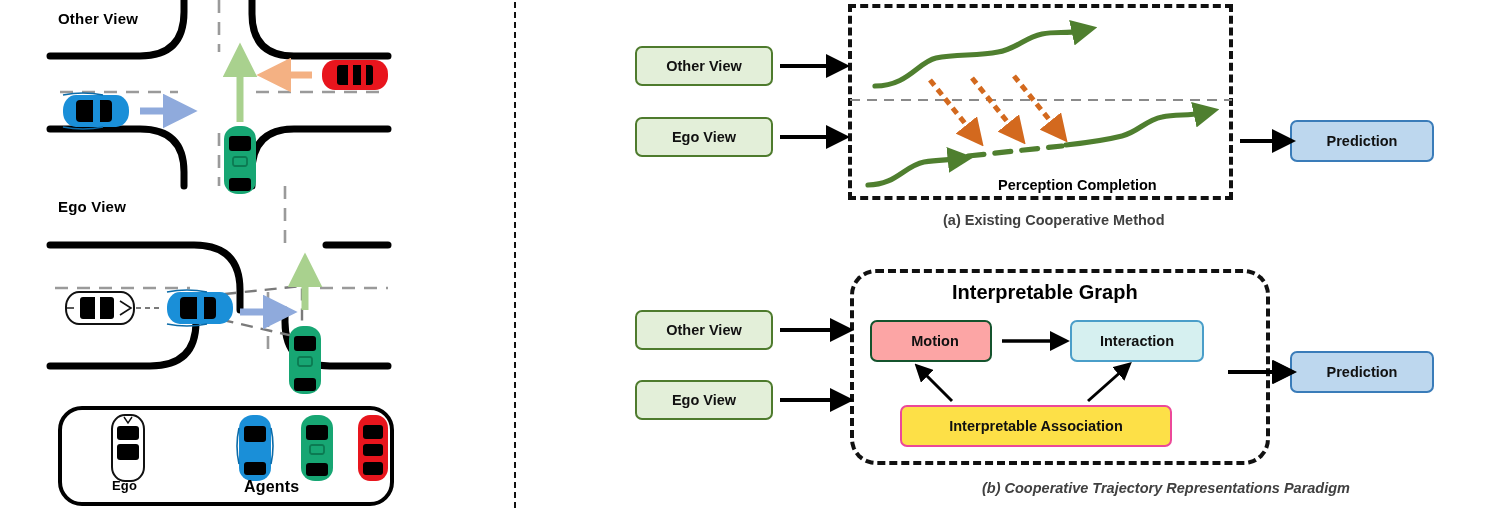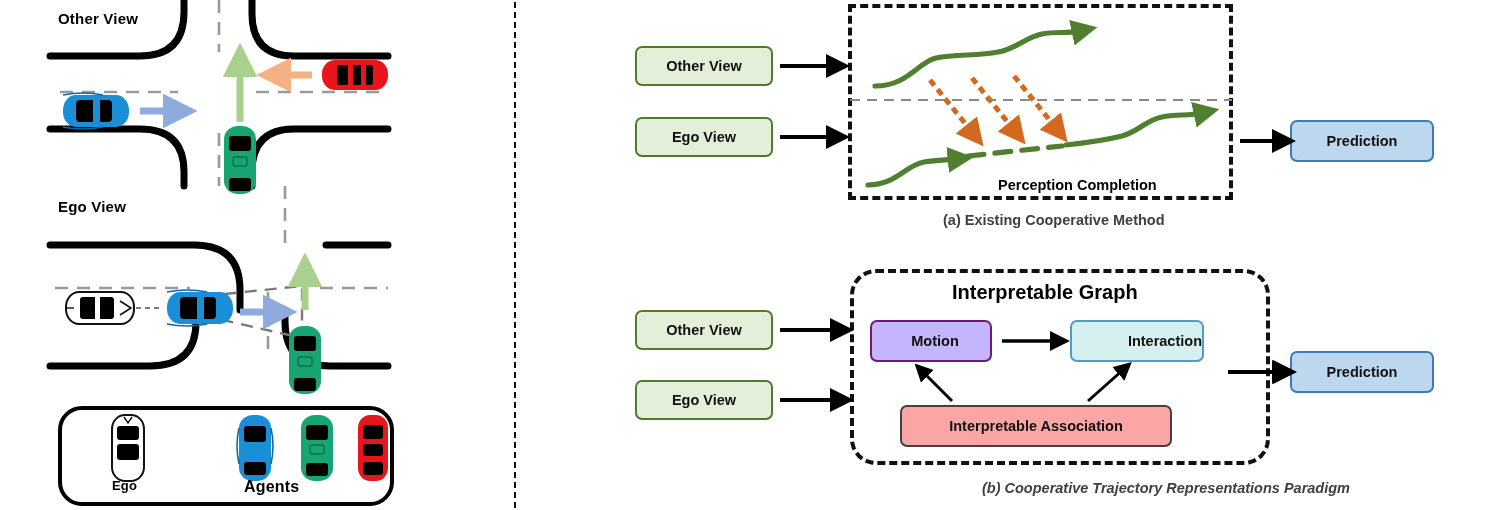--- a/index.html
+++ b/index.html
@@ -20,23 +20,23 @@
   #divider{position:absolute;left:514px;top:2px;width:0;height:506px;
            border-left:2px dashed #111;}
 
   
   .panel{position:absolute;}
   .node{position:absolute;box-sizing:border-box;display:flex;align-items:center;
         justify-content:center;font-weight:bold;font-size:14.5px;
         border-radius:7px;white-space:nowrap;text-align:center;line-height:1;}
   .node.green{background:#e3efd9;border:2px solid #4e7b2d;color:#111;}
   .node.blue-pred{background:#bdd7ee;border:2px solid #3a7cb9;color:#111;}
-  .node.motion{background:#c4b5fd;border:2px solid #701a75;color:#111;padding-left:8px;}
-  .node.interaction{background:#d6f0f0;border:2px solid #4a9ec9;color:#111;justify-content:flex-end;}
-  .node.assoc{background:#fca5a5;border:2px solid #404040;color:#111;}
+  .node.motion{background:#fca5a5;border:2px solid #14532d;color:#111;padding-left:8px;}
+  .node.interaction{background:#d6f0f0;border:2px solid #4a9ec9;color:#111;}
+  .node.assoc{background:#fde047;border:2px solid #ec4899;color:#111;}
 
   .dash-box{position:absolute;box-sizing:border-box;border:4px dashed #111;}
   .dash-box.rounded{border-radius:26px;}
 
   .caption{position:absolute;font-weight:bold;font-size:14.5px;white-space:nowrap;color:#404040;}
   .inner-title{position:absolute;font-weight:bold;font-size:20px;white-space:nowrap;color:#000;}
   .pc-label{position:absolute;font-weight:bold;font-size:14.5px;white-space:nowrap;color:#000;}
 
   svg{display:block;overflow:visible;}
 </style>

